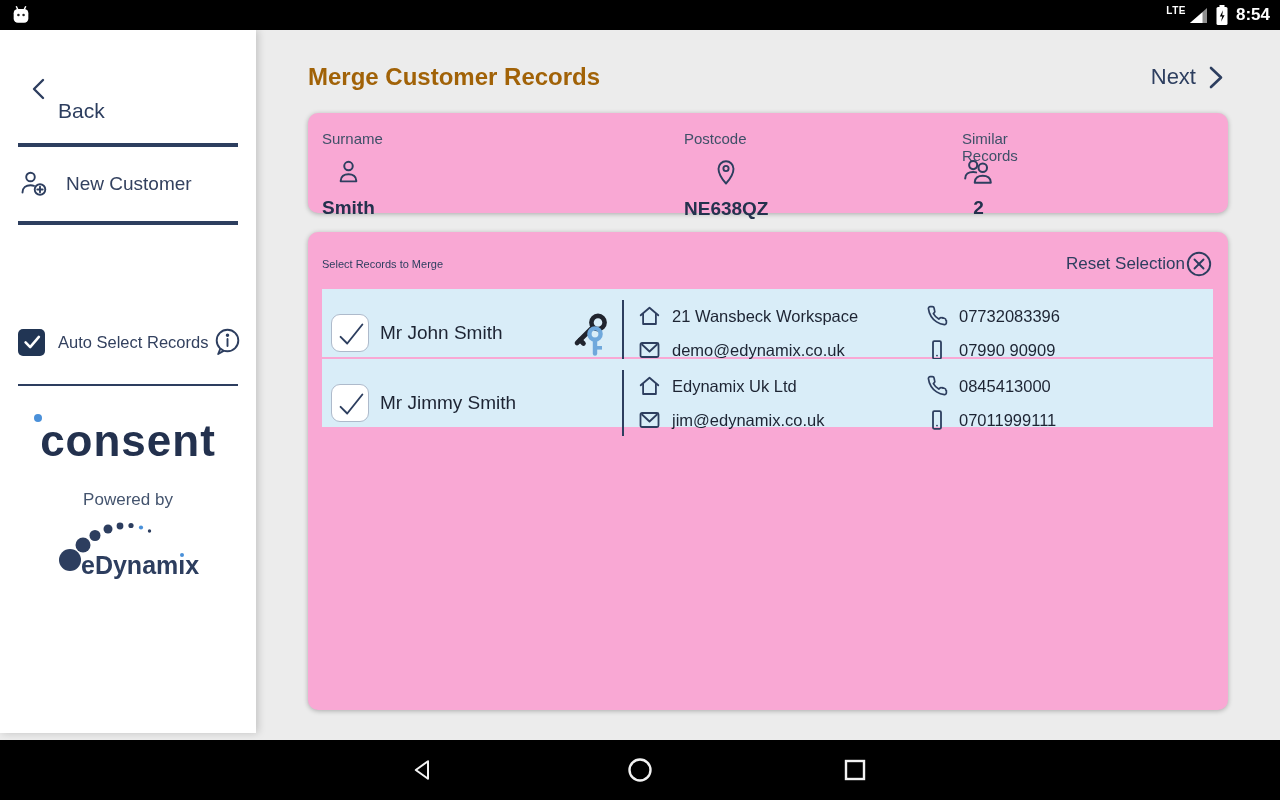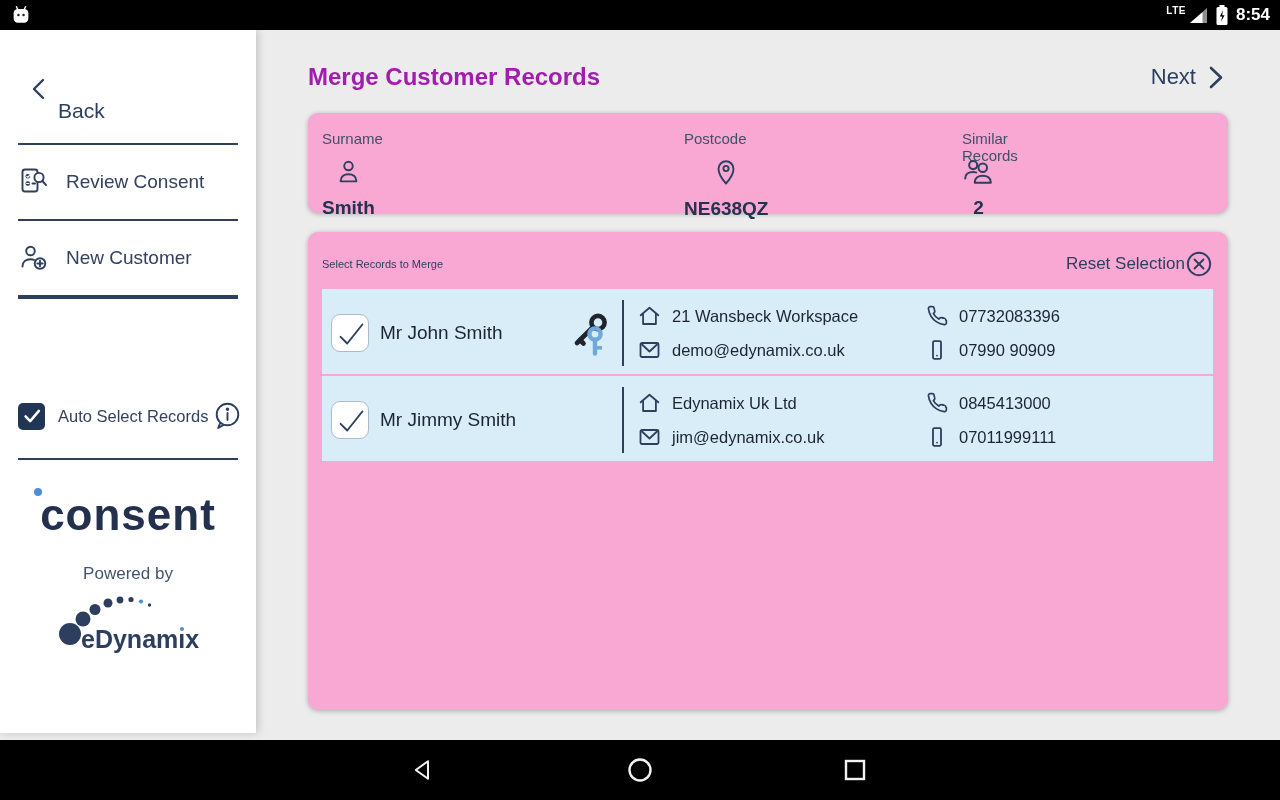--- a/index.html
+++ b/index.html
@@ -39,41 +39,41 @@
   .edx { position:relative; width:150px; height:66px; margin:6px auto 0;font-weight:bold; }
   .edx .dots { position:absolute; left:4px; top:0; }
   .edx .wordrow { position:absolute; left:28px; bottom:2px; font-size:25px; color:#2d3e5f; display:flex; }
   .edx .iwrap { position:relative; }
   .edx .idot { position:absolute; width:4px; height:4px; border-radius:50%; background:#4a90d9; left:2px; top:2px; }
 
   
   .main { position:absolute; left:256px; top:30px; width:1024px; height:710px; }
   .page-header { position:absolute; left:52px; top:22px; width:920px; height:50px;
     display:flex; align-items:center; justify-content:space-between; }
-  .page-title { font-size:24px; font-weight:600; color:#a21caf; }
+  .page-title { font-size:24px; font-weight:600; color:#a16207; }
   .next-btn { display:flex; align-items:center; gap:8px; cursor:pointer; }
   .next-btn span { font-size:22px; color:#2d3e5f; }
 
   .card { position:absolute; background:#f9a8d4; border-radius:10px; box-shadow:0 1px 5px rgba(0,0,0,.28); }
   .summary-card { left:52px; top:83px; width:920px; height:100px; }
   .sum-field { position:absolute; top:0; height:100px; }
   .sum-field .flabel { position:absolute; top:17px; font-size:15px; color:#3f5068; }
   .sum-field .fval { position:absolute; top:44px; display:flex; align-items:center; gap:11px;flex-direction:column; }
   .sum-field .fval b { font-size:19px; font-weight:600; color:#23324d; }
   .sf-0 { left:14px; } .sf-1 { left:376px; } .sf-2 { left:654px; }
 
   .merge-card { left:52px; top:202px; width:920px; height:478px; }
   .merge-head { position:absolute; top:14px; left:14px; right:15px; height:36px;
     display:flex; align-items:center; justify-content:space-between; }
   .merge-title { font-size:11px; color:#2d3e5f; }
   .reset-btn { display:flex; align-items:center; cursor:pointer;justify-content:center; }
   .reset-btn span { font-size:17px; color:#2d3e5f; }
 
   .rows { position:absolute; top:57px; left:14px; width:891px; }
-  .rec-row { position:relative; height:85px; background:#d9edf8; margin-bottom:2px; }
+  .rec-row { position:relative; height:68px; background:#d9edf8; margin-bottom:2px; }
   .rec-cb { position:absolute; left:9px; top:25px; width:38px; height:38px; background:#fff;
     border:1.5px solid #aebacb; border-radius:9px; cursor:pointer; }
   .rec-cb svg { position:absolute; left:1px; top:0; }
   .rec-name { position:absolute; left:58px; top:0; height:88px; display:flex; align-items:center;
     font-size:19px; color:#1d2433; }
   .rec-key { position:absolute; left:246px; top:20px; }
   .rec-vline { position:absolute; left:300px; top:11px; width:2px; height:66px; background:#2d3e5f; }
   .c-line { position:absolute; display:flex; align-items:center; gap:10px; }
   .c-line span { font-size:16.5px; color:#1d2433; }
   .col-a { left:315px; } .col-b { left:603px; }
@@ -117,33 +117,20 @@
 
   <aside class="sidebar">
     <div class="back-row">
       <svg width="22" height="26" viewBox="0 0 22 26">
         <polyline points="15,4 6,13 15,22" fill="none" stroke="#2d3e5f" stroke-width="2.4" stroke-linecap="round" stroke-linejoin="round"></polyline>
       </svg>
       <span>Back</span>
     </div>
     <div class="side-divider"></div>
 
-    <div class="nav-item">
-      <svg width="32" height="32" viewBox="0 0 32 32" fill="none" stroke="#2d3e5f" stroke-width="1.9" stroke-linecap="round" stroke-linejoin="round">
-        <rect x="4.5" y="3.5" width="15" height="22" rx="2.5"></rect>
-        <rect x="7.5" y="8" width="4.6" height="4.6" rx="2.1" fill="#2d3e5f" stroke="none"></rect>
-        <path d="M8.8 10.3l1 1 1.6-1.8" stroke="#fff" stroke-width="1.2"></path>
-        <rect x="7.5" y="15.2" width="4.6" height="4.6" rx="2.1" fill="#2d3e5f" stroke="none"></rect>
-        <line x1="8.6" y1="17.5" x2="11" y2="17.5" stroke="#fff" stroke-width="1.2"></line>
-        <line x1="14.5" y1="17.5" x2="17" y2="17.5"></line>
-        <circle cx="21" cy="11.5" r="4.6" fill="#fff"></circle>
-        <line x1="24.4" y1="15" x2="28" y2="19"></line>
-      </svg>
-      <span class="lbl">Review Consent</span>
-    </div>
     <div class="side-divider"></div>
 
     <div class="nav-item">
       <svg width="32" height="32" viewBox="0 0 32 32" fill="none" stroke="#2d3e5f" stroke-width="1.9" stroke-linecap="round" stroke-linejoin="round">
         <circle cx="12.5" cy="9" r="4.3"></circle>
         <path d="M4.5 24.5c0-4.8 3.6-7.3 8-7.3 1.3 0 2.5.2 3.5.6"></path>
         <circle cx="22" cy="21.5" r="5.3"></circle>
         <line x1="22" y1="18.8" x2="22" y2="24.2"></line>
         <line x1="19.3" y1="21.5" x2="24.7" y2="21.5"></line>
       </svg>

